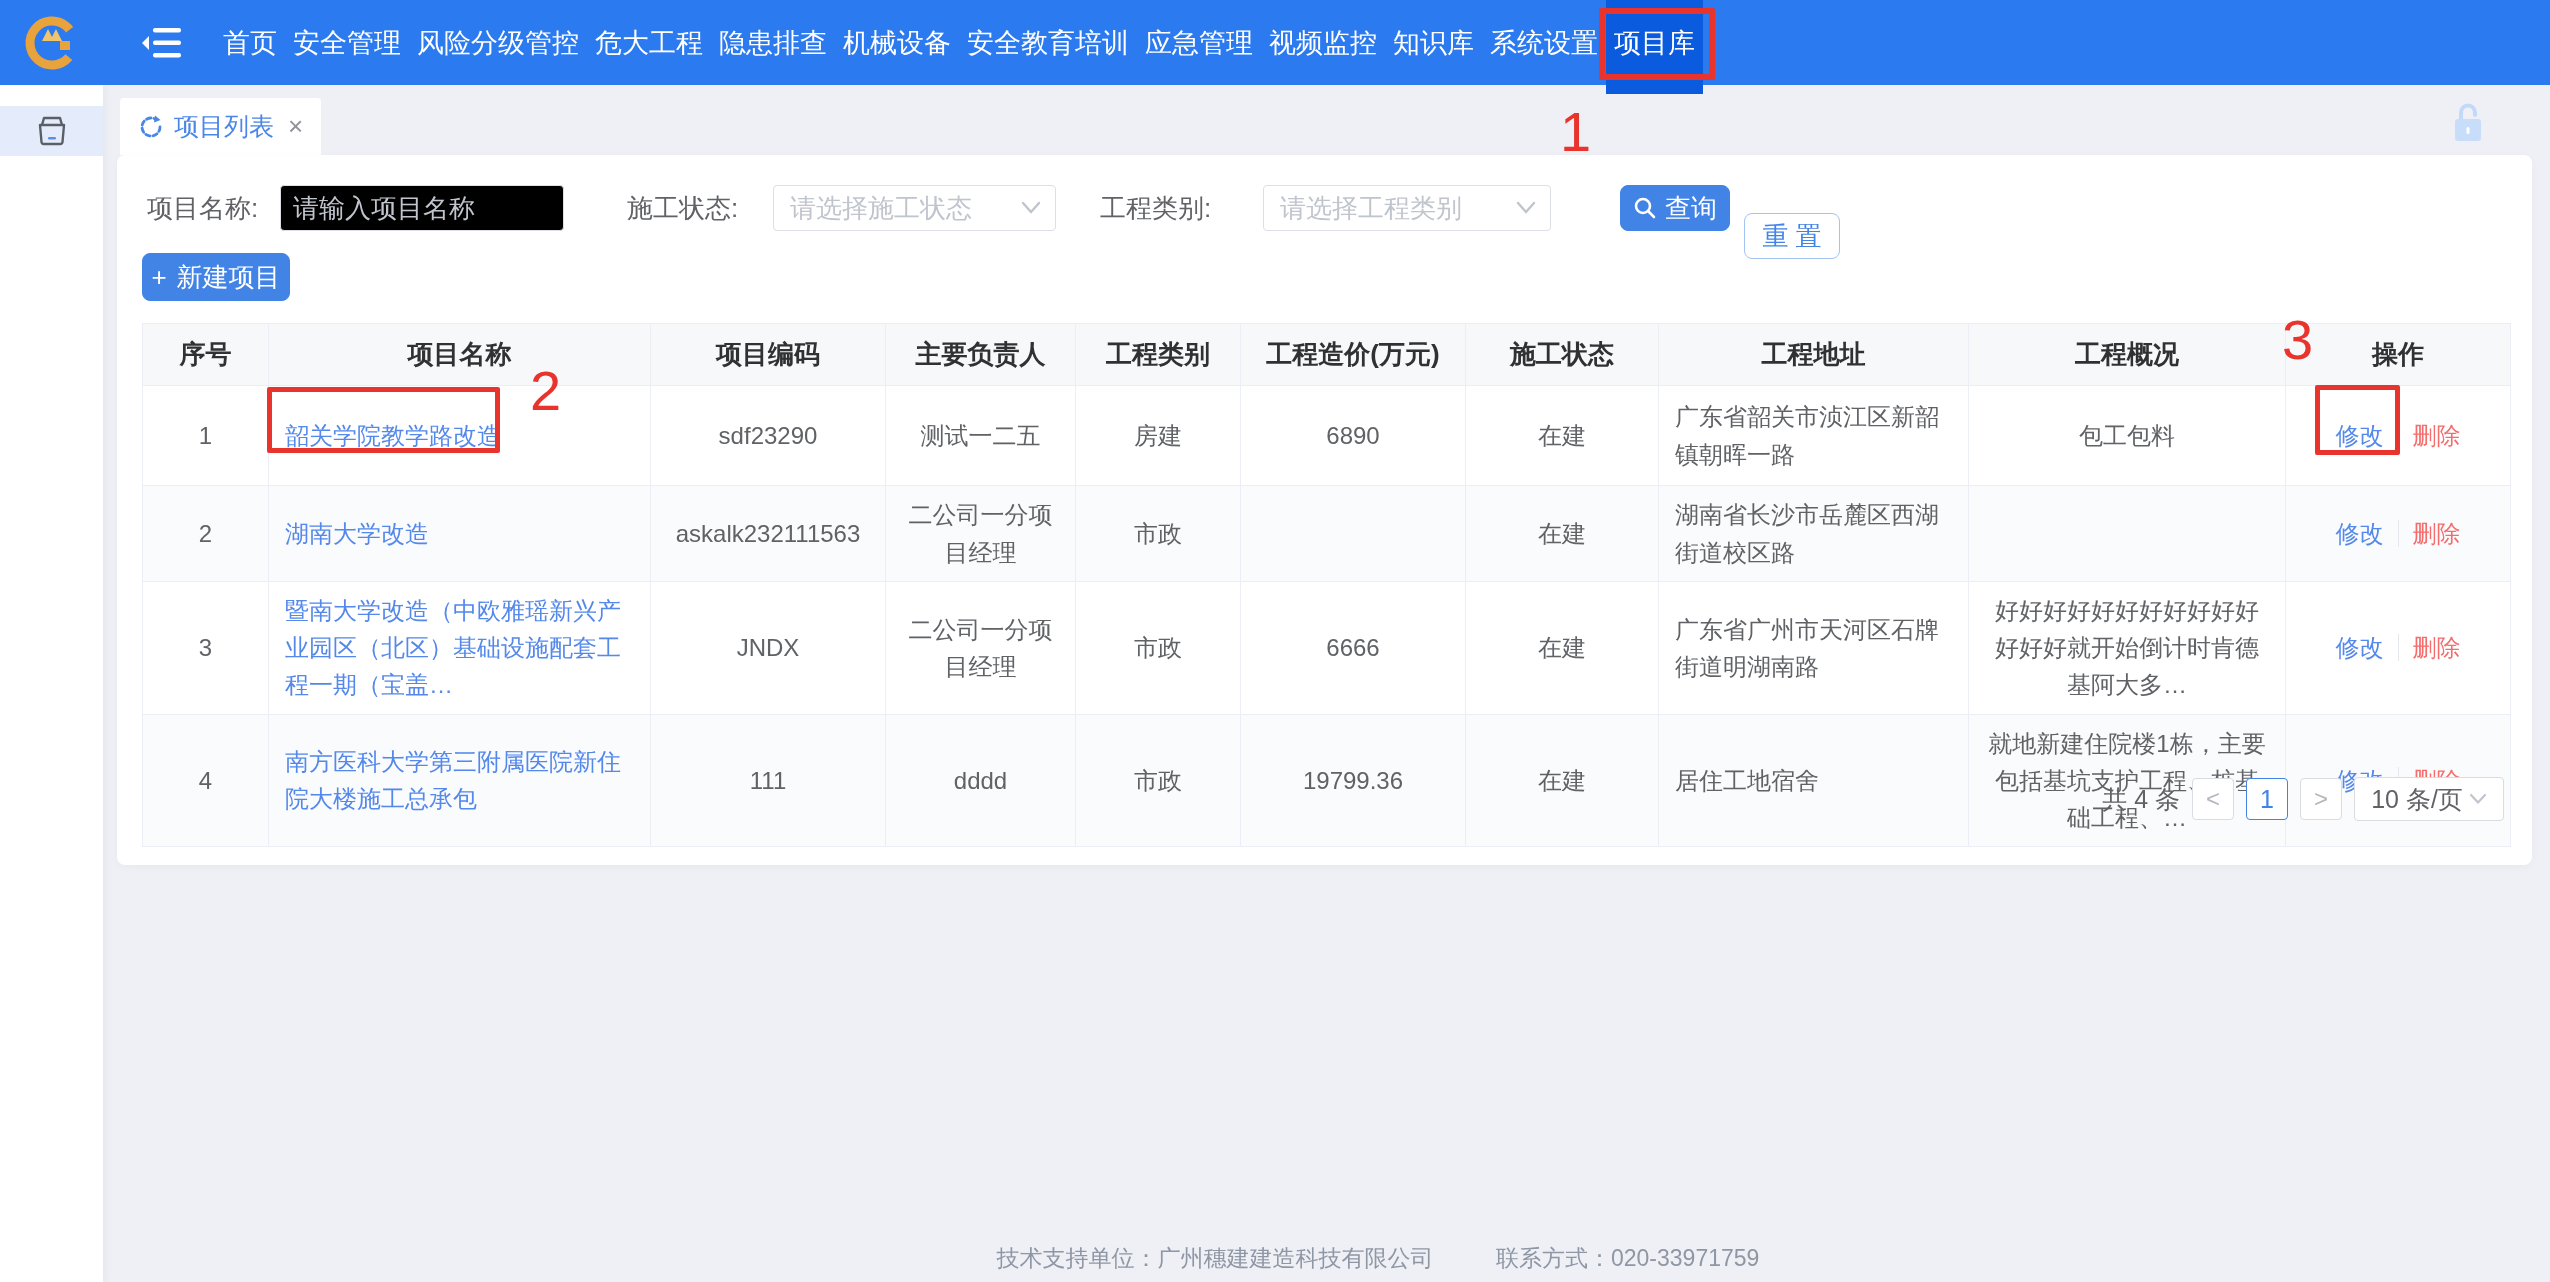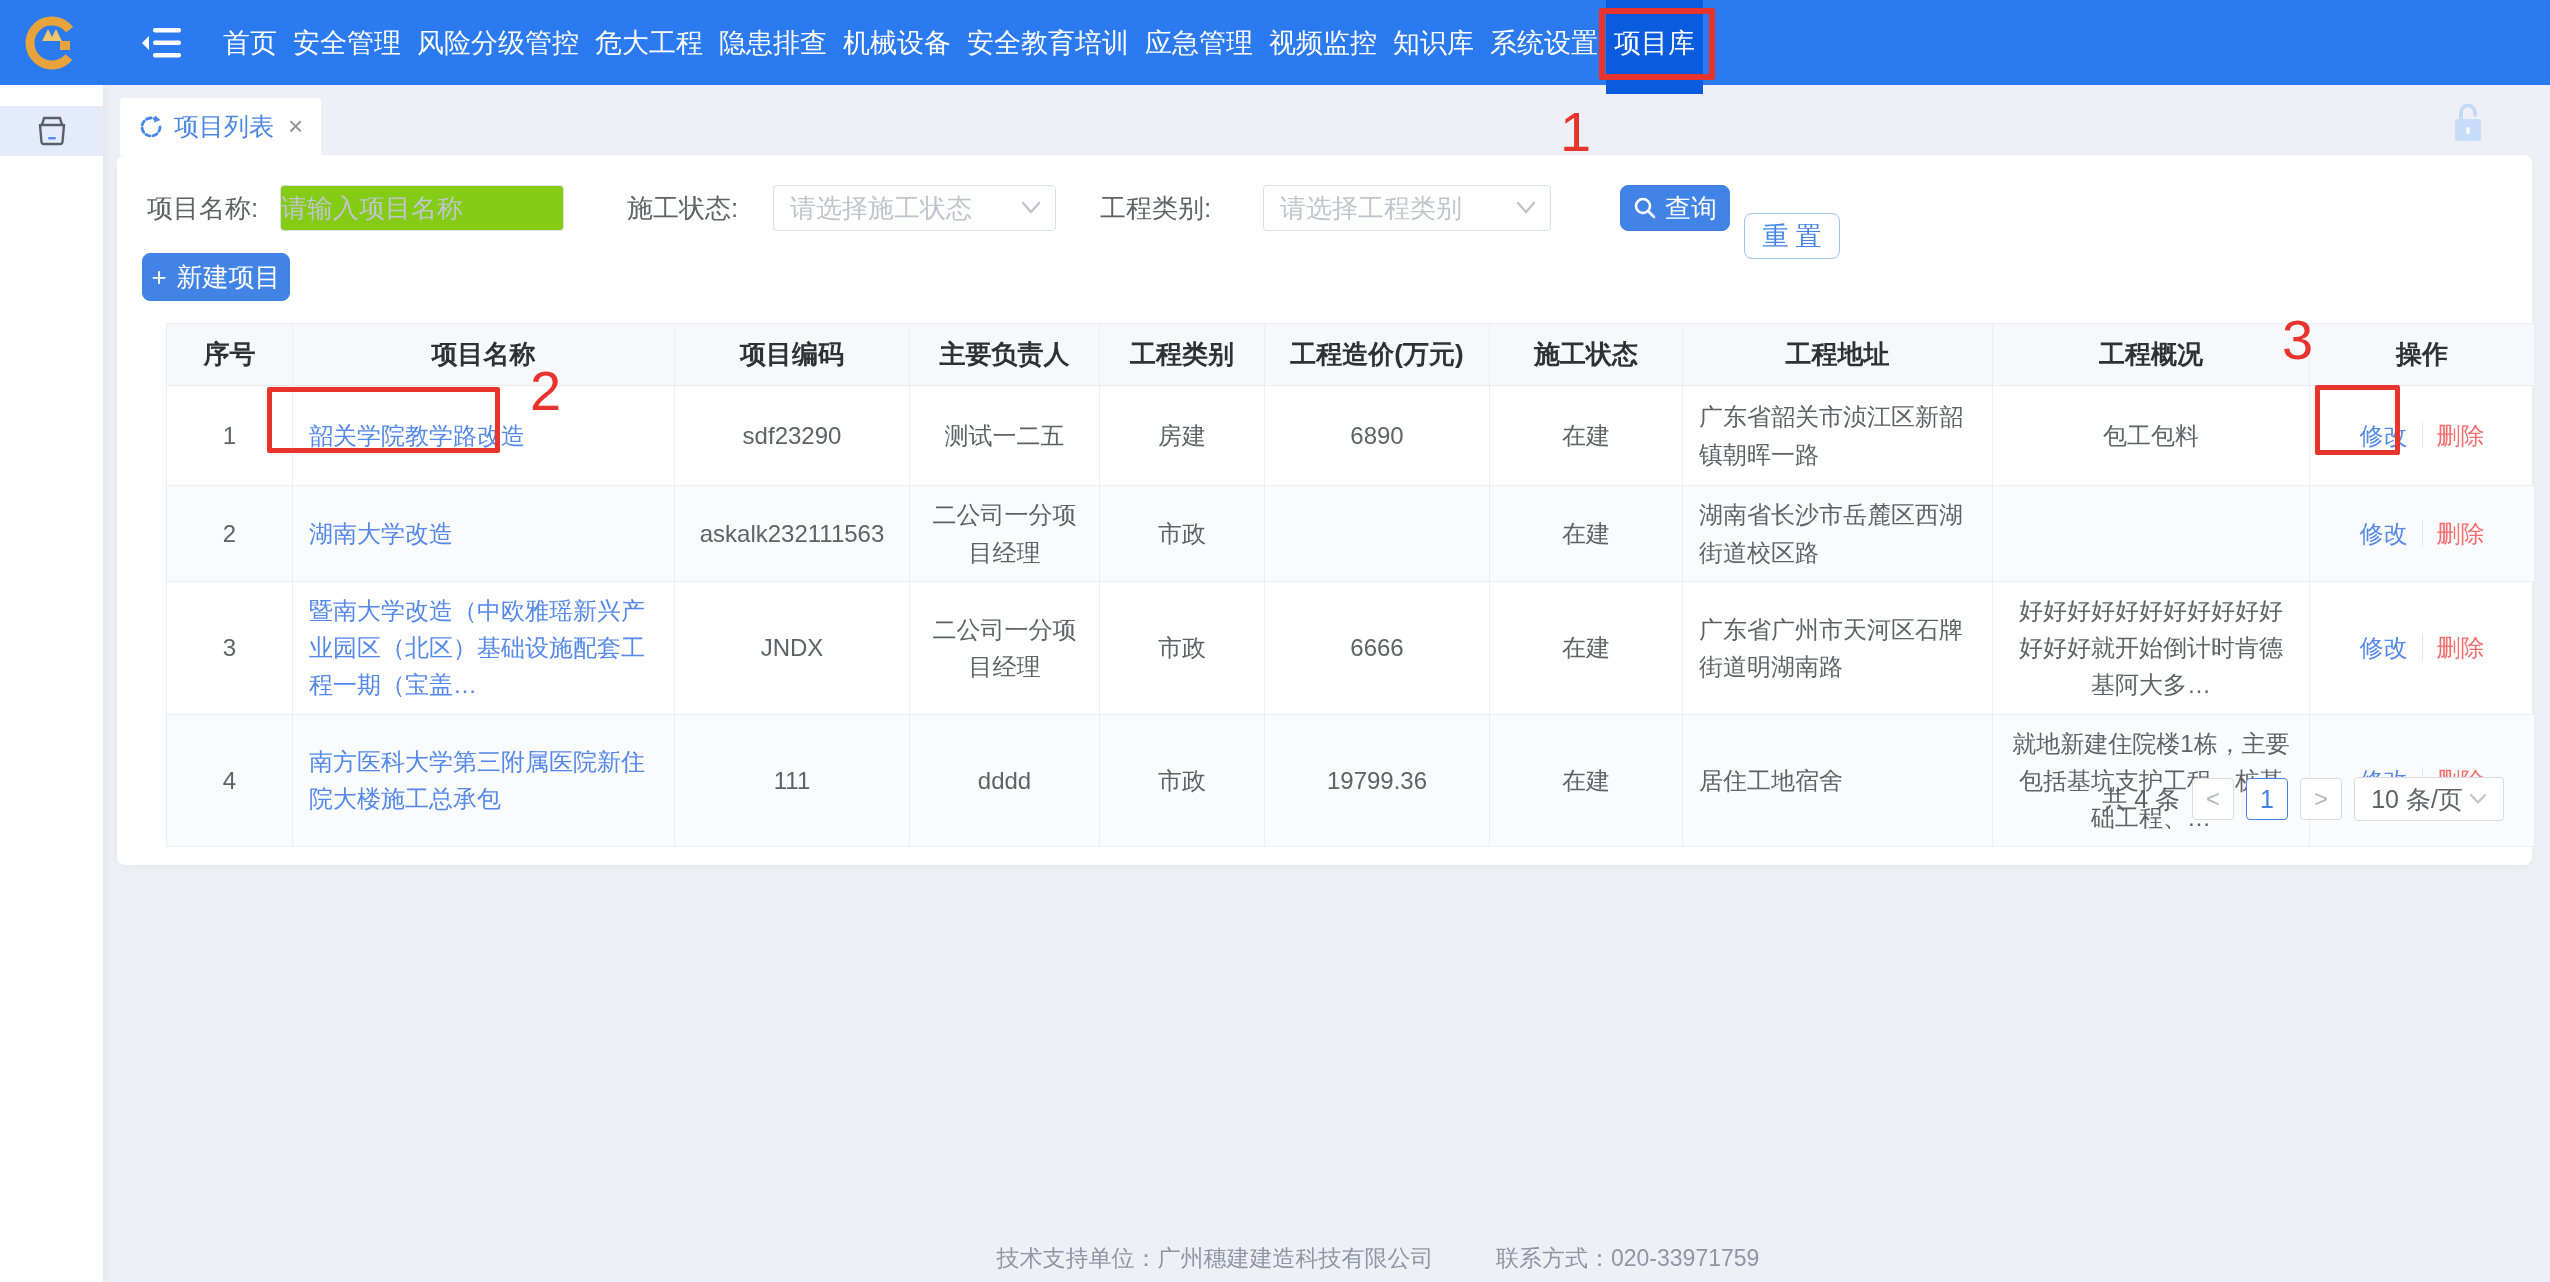--- a/index.html
+++ b/index.html
@@ -40,38 +40,38 @@
   .tab .close-x { color:#909399; font-size:26px; margin-left:4px; cursor:pointer; }
   .lock-wrap { position:absolute; right:63px; top:18px; }
 
   .card { position:absolute; left:14px; top:70px; width:2415px; height:710px;
     background:#fff; border-radius:8px; box-shadow:0 2px 10px rgba(0,0,0,.03); }
 
   
   .flt-label { position:absolute; top:30px; height:46px; line-height:46px; font-size:26px; color:#606266; }
   .lab-name { left:30px; } .lab-status { left:510px; } .lab-cat { left:983px; }
   .txt-input { position:absolute; top:30px; height:46px; border:1px solid #dcdfe6; border-radius:4px;
-    font-size:26px; color:#606266; padding:0 0; outline:none; background:#84cc16;
+    font-size:26px; color:#606266; padding:0 12px; outline:none; background:#000000;
     font-family:"Liberation Sans","DejaVu Sans",sans-serif; }
   .txt-input::placeholder { color:#c0c4cc; }
   .in-name { left:163px; width:284px; }
   .sel { position:absolute; top:30px; height:46px; border:1px solid #dcdfe6; border-radius:4px;
     background:#fff; display:flex; align-items:center; justify-content:space-between;
     padding:0 14px 0 16px; font-size:26px; color:#c0c4cc; cursor:pointer; }
   .sel-status { left:656px; width:283px; }
   .sel-cat { left:1146px; width:288px; }
   .btn { position:absolute; top:30px; height:46px; border-radius:8px; font-size:26px;
     display:flex; align-items:center; justify-content:center; cursor:pointer; }
   .btn-search { left:1503px; width:110px; background:#4283e6; color:#fff; gap:8px; border:1px solid #4283e6; }
   .btn-reset { left:1627px; width:96px; background:#fff; color:#4283e6; border:1px solid #a3c3f2;margin-top:28px; }
   .btn-new { left:25px; top:98px; width:148px; height:48px; background:#4283e6; color:#fff;
     border:1px solid #4283e6; gap:10px; }
 
   
-  .tbl { position:absolute; left:25px; top:168px; width:2368px; border-collapse:collapse; table-layout:fixed;margin-left:24px; }
+  .tbl { position:absolute; left:25px; top:168px; width:2368px; border-collapse:collapse; table-layout:fixed; }
   .tbl th { height:62px; background:#f7f8fa; color:#303133; font-size:26px; font-weight:bold;
     border:1px solid #ebeef5; text-align:center; }
   .tbl td { font-size:24px; color:#606266; border:1px solid #ebeef5; text-align:center;
     padding:10px 16px; line-height:1.55; }
   .tbl tr.r1 { height:100px; } .tbl tr.r2 { height:96px; } .tbl tr.r3 { height:96px; } .tbl tr.r4 { height:98px; }
   .tbl tr.zebra { background:#fafbfc; }
   td.cell-name { text-align:left; }
   td.cell-addr { text-align:left; }
   .lnk { color:#5488ea; cursor:pointer; }
   .op-edit { color:#5488ea; cursor:pointer; padding-right:14px; border-right:1px solid #e4e7ed; }

